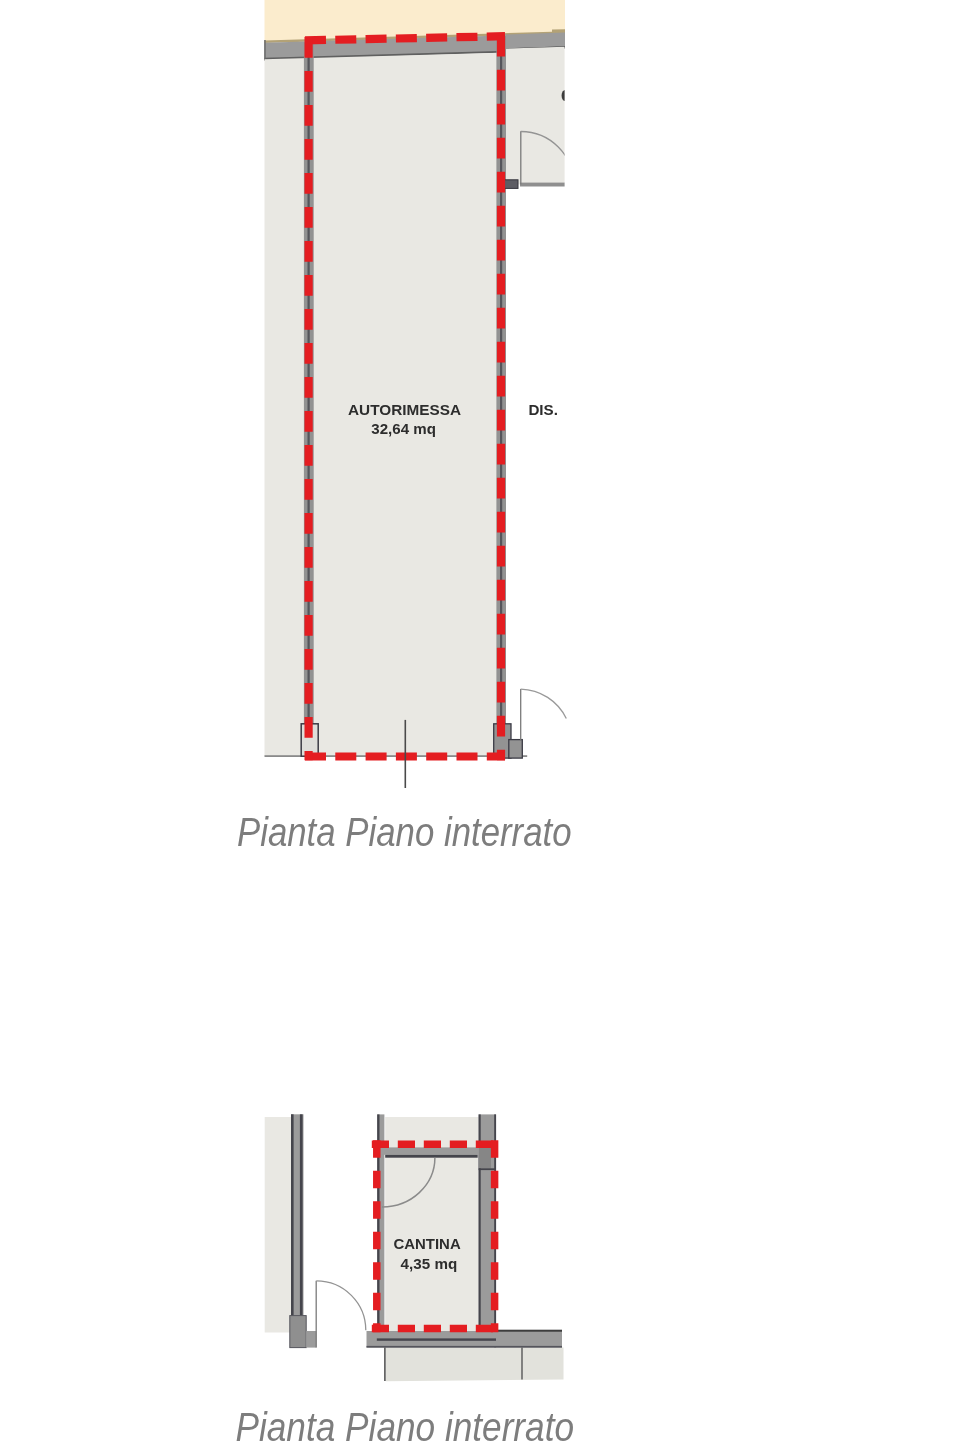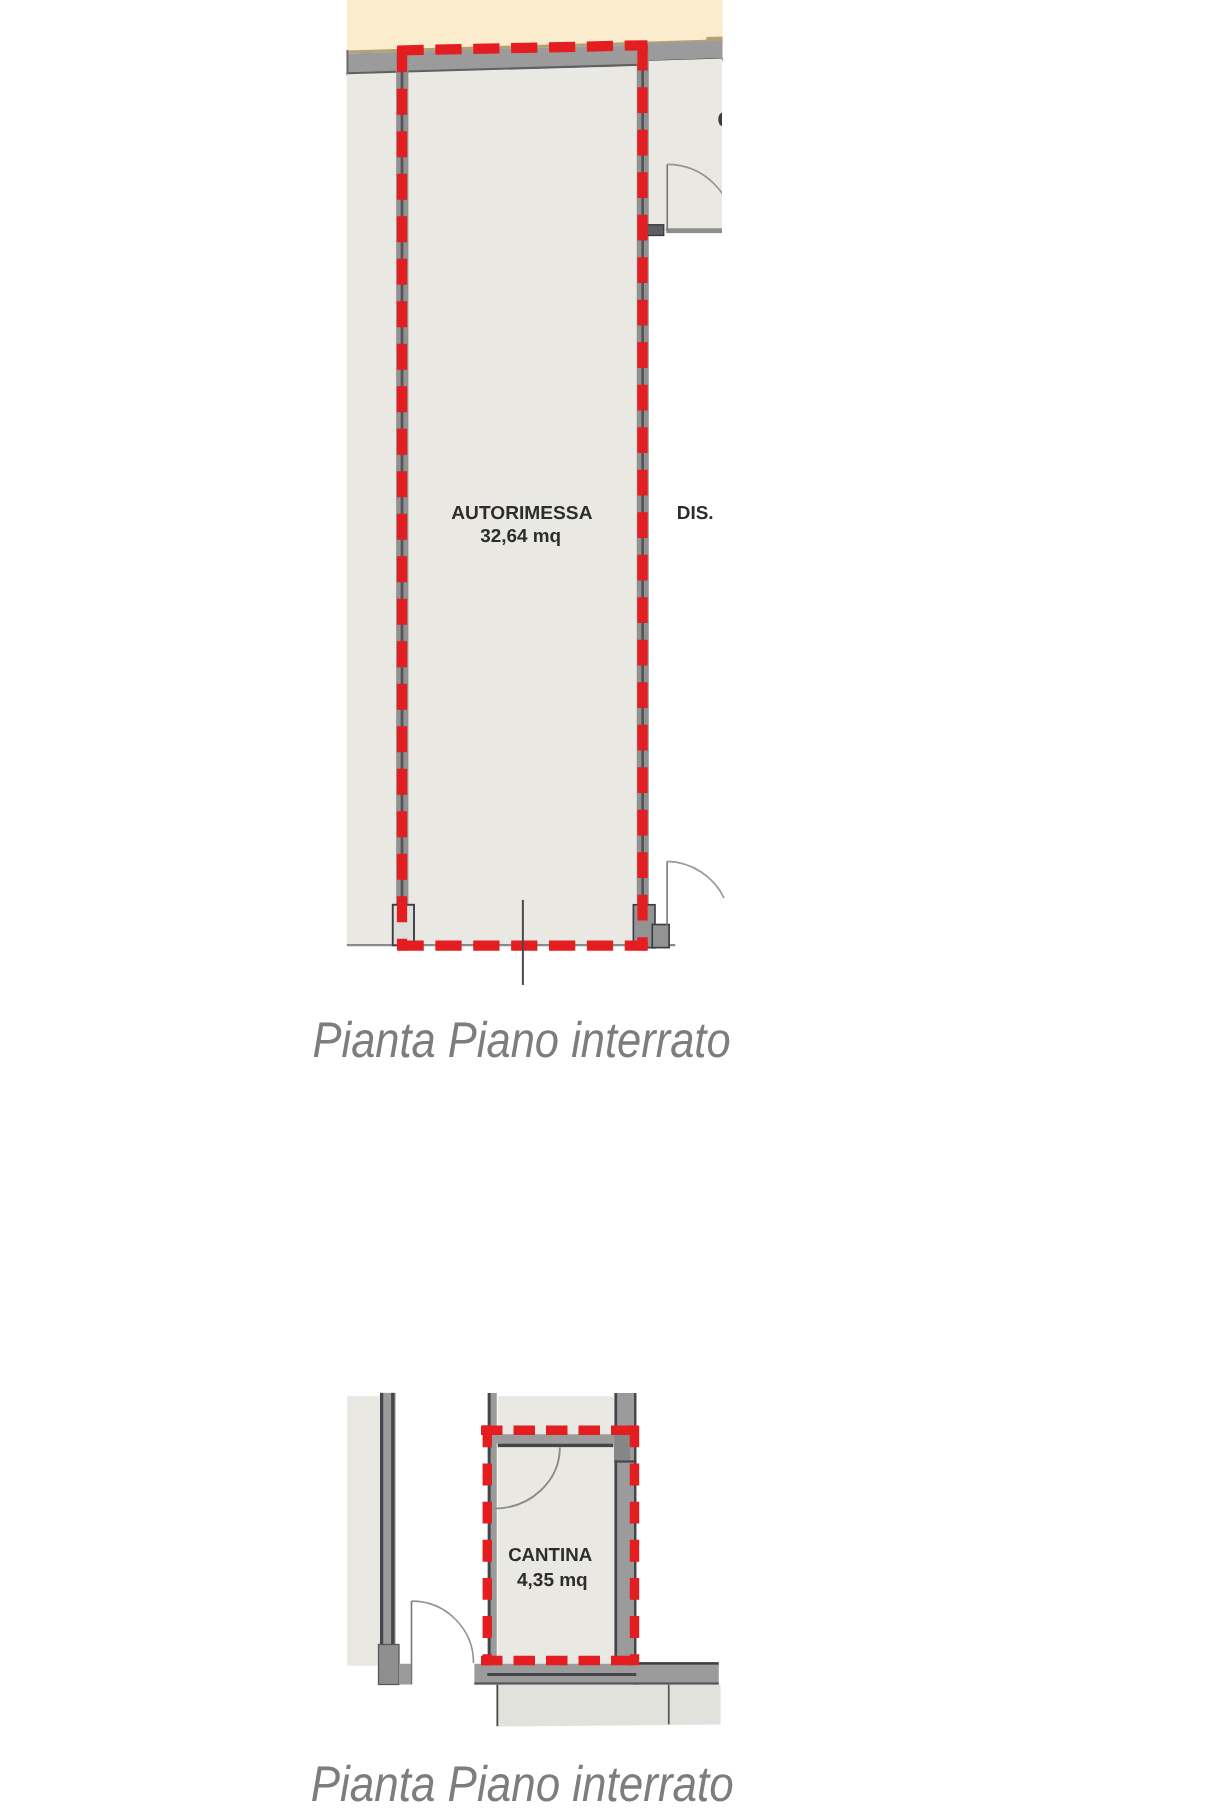--- a/index.html
+++ b/index.html
@@ -1,17 +1,17 @@
 <!DOCTYPE html>
 <html><head>
 <meta charset="utf-8">
 <style>
   html,body{margin:0;padding:0;background:#ffffff;}
   #page{position:relative;width:883px;height:1448px;background:#ffffff;overflow:hidden;
-        font-family:"Liberation Sans", sans-serif;margin-left:13px;}
+        font-family:"Liberation Sans", sans-serif;}
   svg{position:absolute;left:0;top:0;}
 </style>
 </head>
 <body>
 <div id="page">
 <svg width="965" height="1448" viewBox="0 0 965 1448">
   <defs>
     <clipPath id="roomTR">
           <rect x="503" y="46" width="61.6" height="146"></rect>
         </clipPath>

